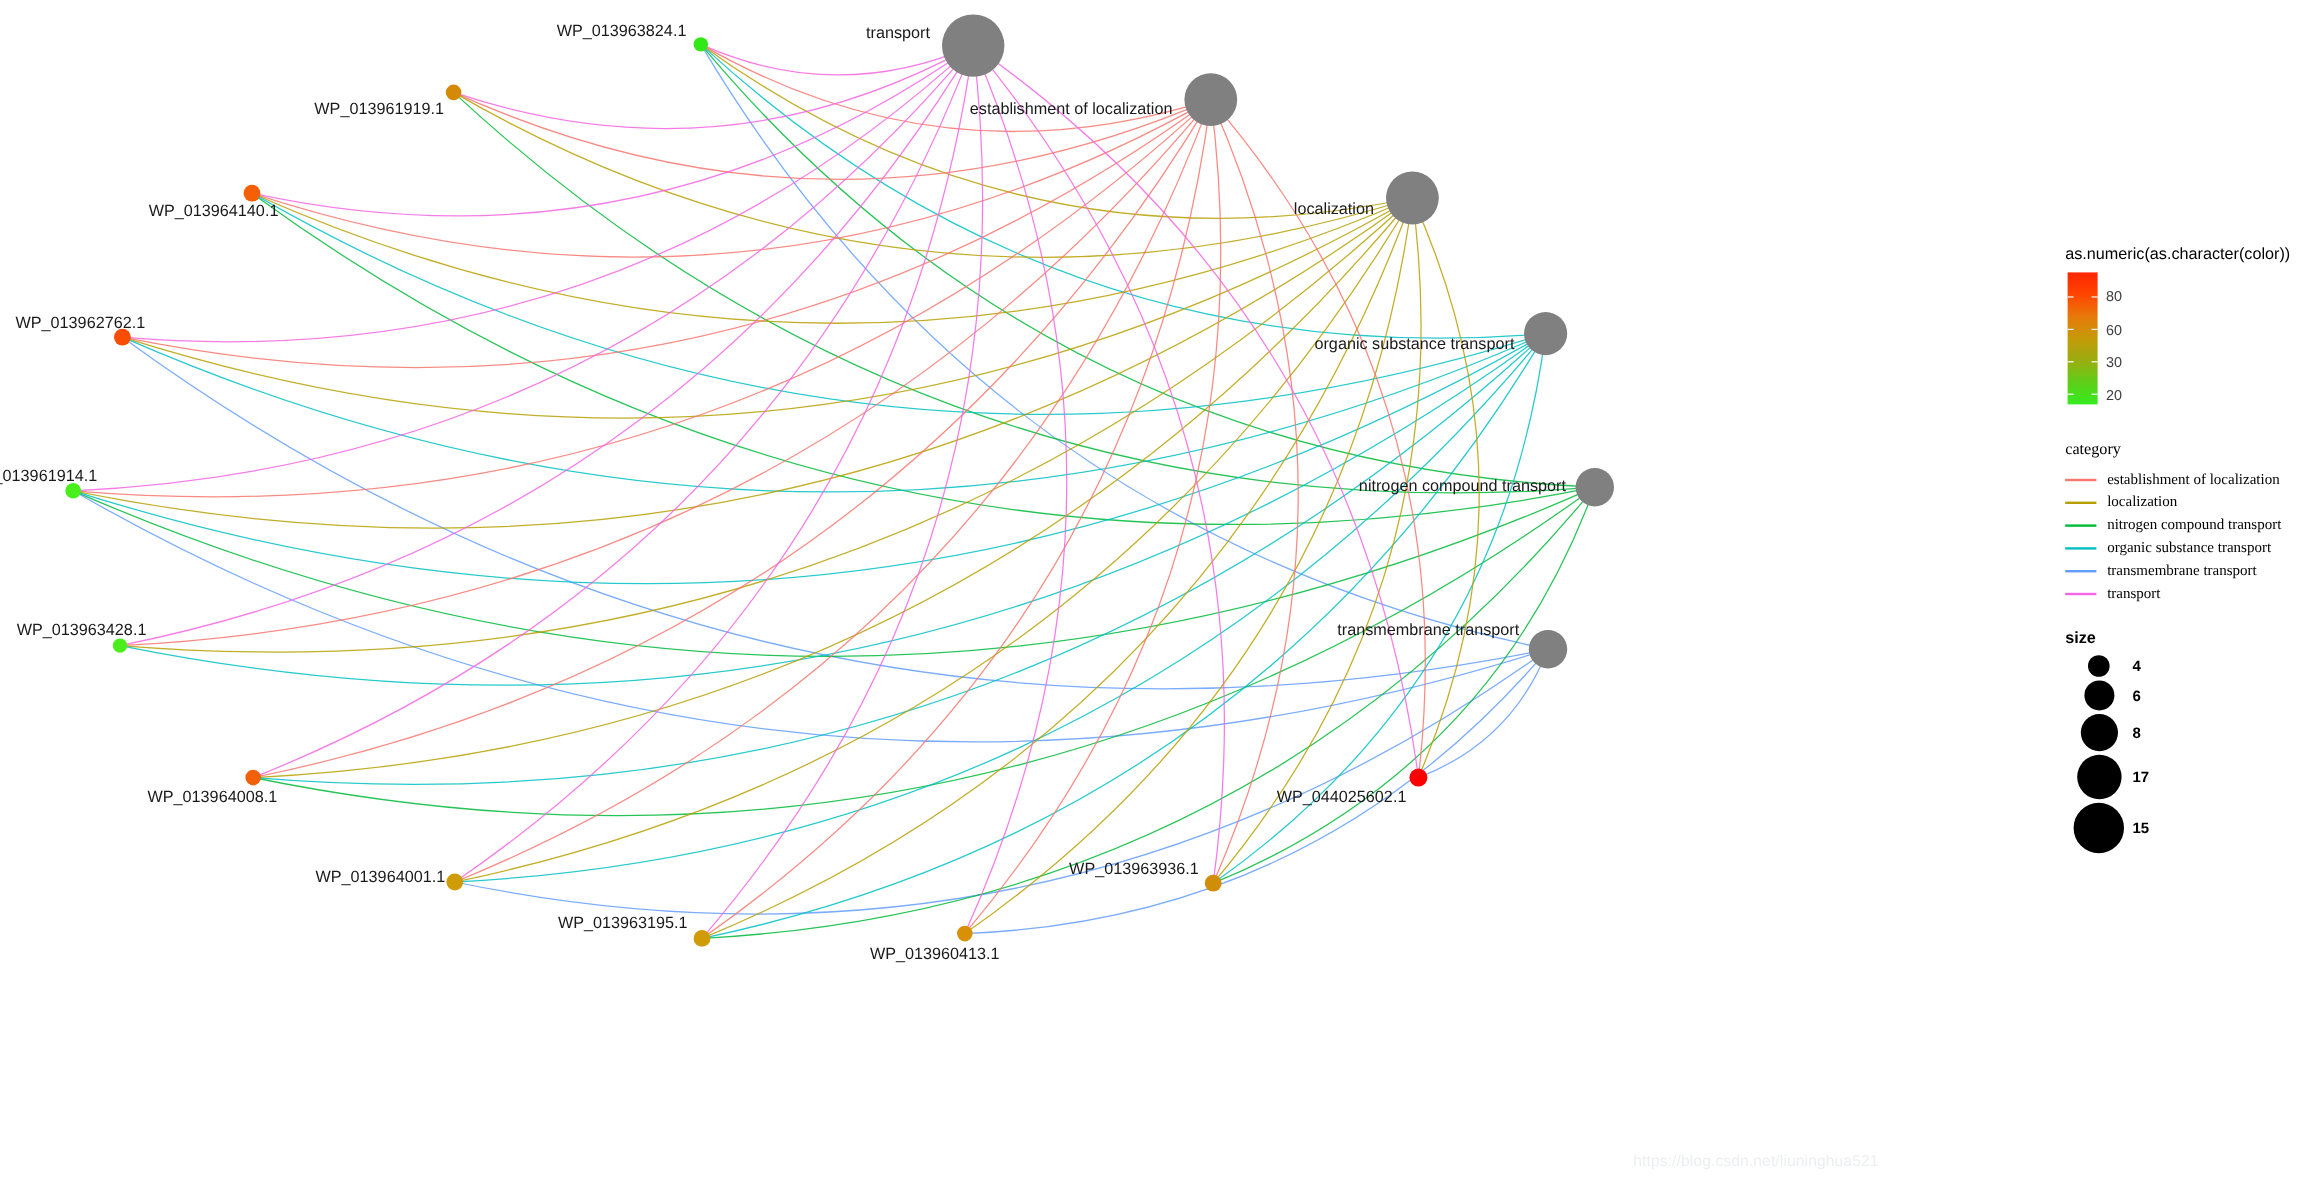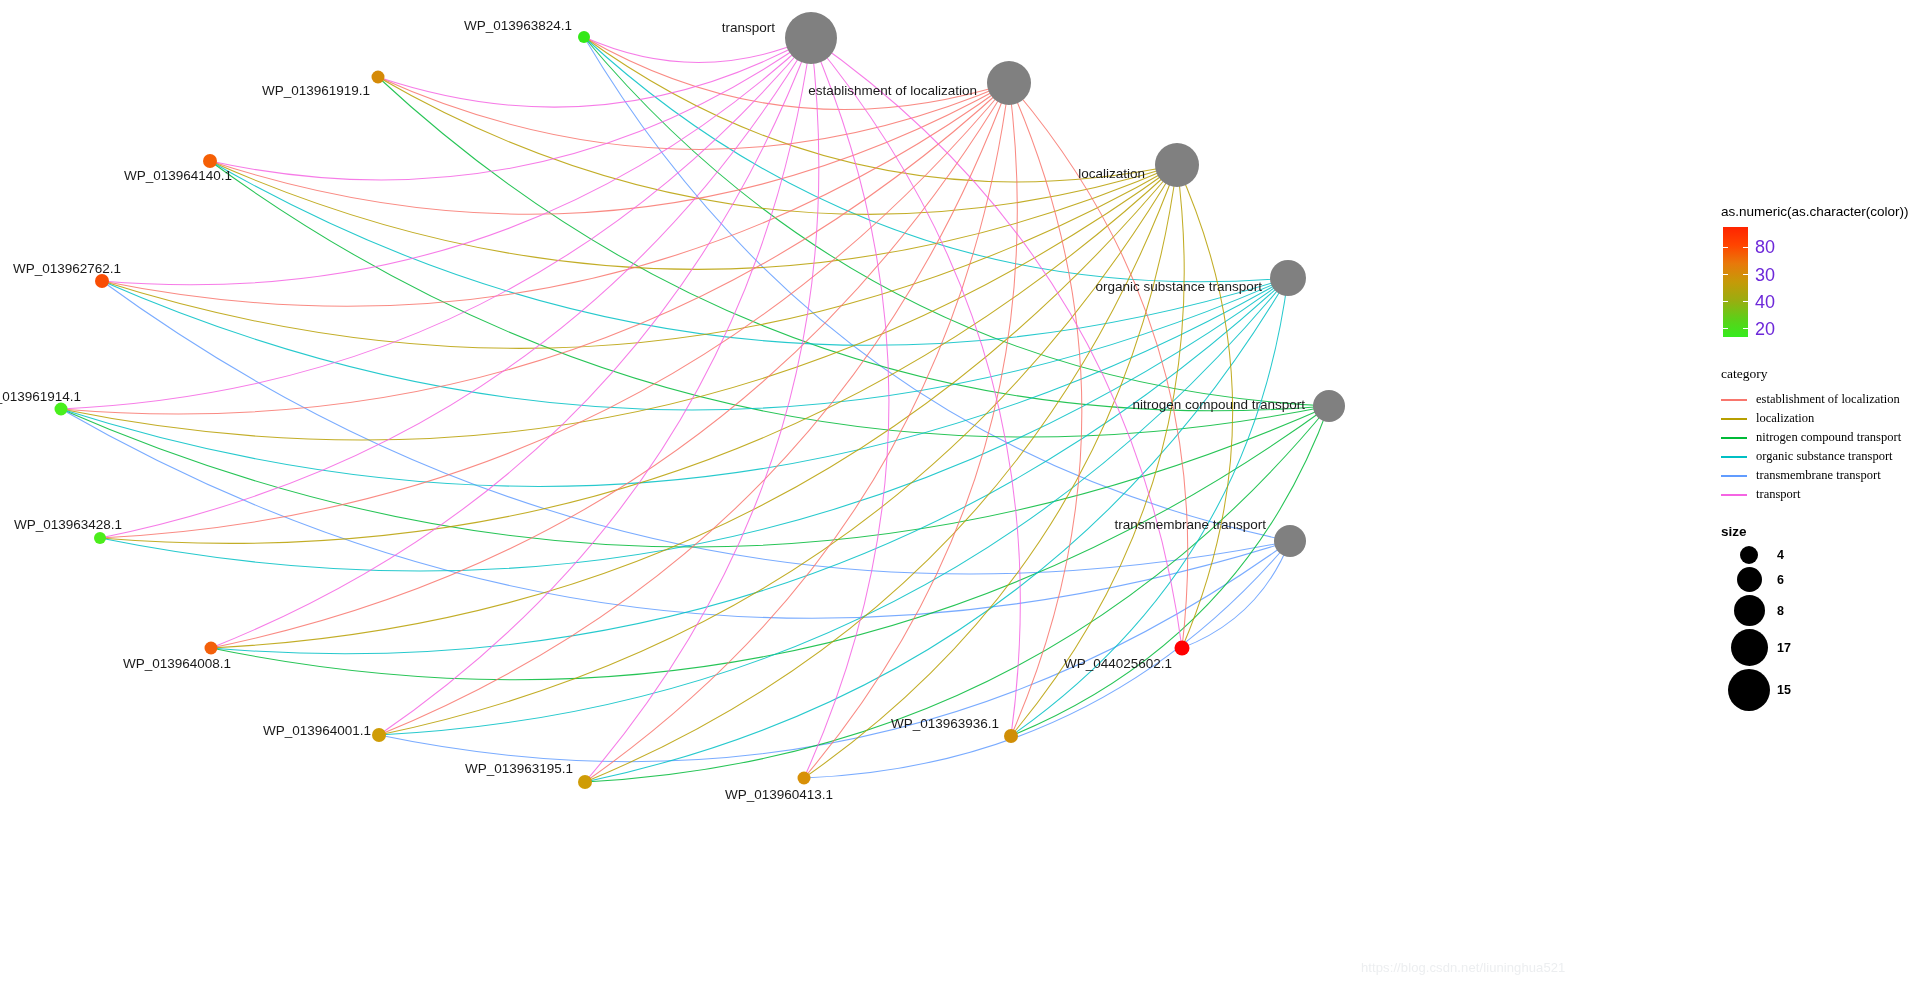--- a/index.html
+++ b/index.html
@@ -78,22 +78,22 @@
     position: absolute;
     width: 5px;
     height: 1px;
     background: #ffffff;
   }
   .cb-tick .tick-mark-left { left: 2px; }
   .cb-tick .tick-mark-right { left: 22px; }
   .cb-tick .tick-label {
     position: absolute;
     left: 34px;
-    font-size: 18px;
-    color: #6d28d9;
+    font-size: 12px;
+    color: #404040;
     line-height: 14px;
   }
   #category-block { top: 366px; font-family: Liberation Serif, serif; }
   .legend-rows { margin-top: 8px; }
   .legend-row {
     display: flex;
     align-items: center;
     height: 19px;
   }
   .swatch-line {
@@ -274,26 +274,26 @@
         <div id="colorbar-gradient" style="background: linear-gradient(rgb(255, 36, 0), rgb(255, 69, 0), rgb(232, 121, 10), rgb(197, 154, 8), rgb(154, 173, 16), rgb(94, 207, 24), rgb(53, 236, 30));"></div>
         <div id="colorbar-ticks">
             <div class="cb-tick" style="top: 13.3704px;">
               <span class="tick-mark-left"></span>
               <span class="tick-mark-right"></span>
               <span class="tick-label">80</span>
             </div>
             <div class="cb-tick" style="top: 40.5309px;">
               <span class="tick-mark-left"></span>
               <span class="tick-mark-right"></span>
-              <span class="tick-label">30</span>
+              <span class="tick-label">60</span>
             </div>
             <div class="cb-tick" style="top: 67.6914px;">
               <span class="tick-mark-left"></span>
               <span class="tick-mark-right"></span>
-              <span class="tick-label">40</span>
+              <span class="tick-label">30</span>
             </div>
             <div class="cb-tick" style="top: 94.8519px;">
               <span class="tick-mark-left"></span>
               <span class="tick-mark-right"></span>
               <span class="tick-label">20</span>
             </div>
           </div>
       </div>
     </div>
 

